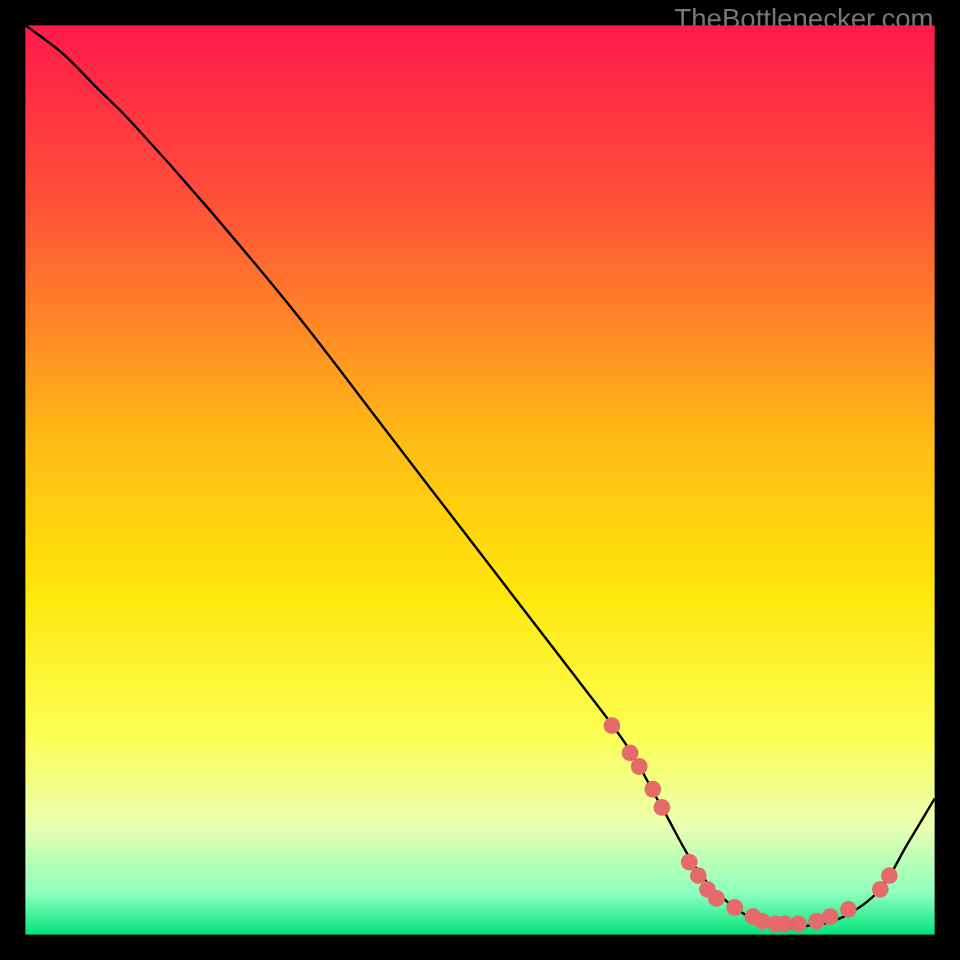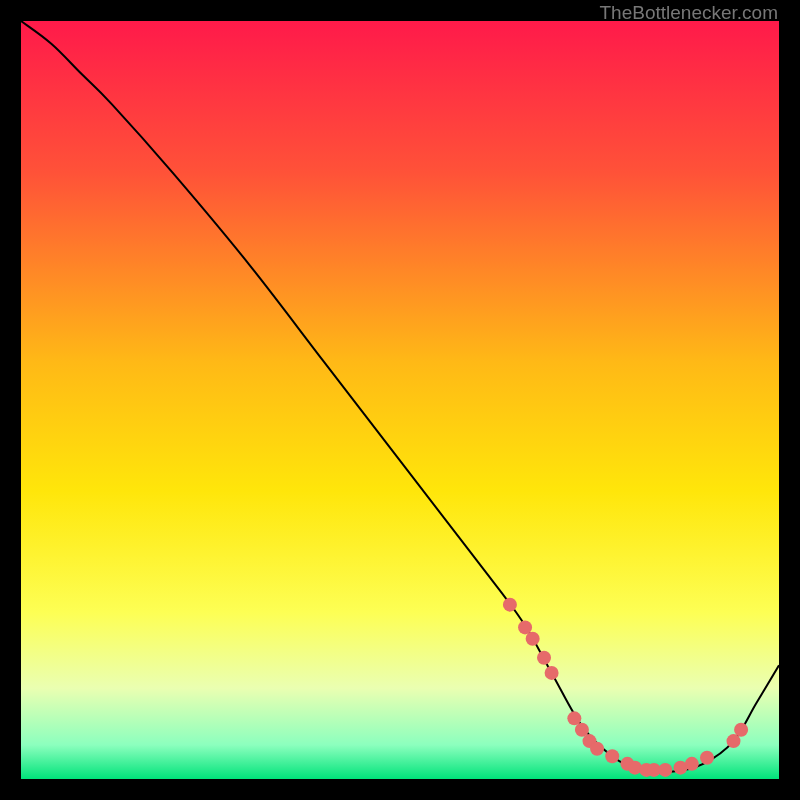--- a/index.html
+++ b/index.html
@@ -17,21 +17,21 @@
     top: 21px;
     width: 758px;
     height: 758px;
     box-sizing: border-box;
   }
   .watermark {
     position: absolute;
     right: 22px;
     top: 2px;
     color: #777;
-    font-size: 19px;
+    font-size: 23px;
     font-family: Arial, Helvetica, sans-serif;
   }
   svg {
     display: block;
   }
 </style>
 </head>
 <body>
 
 <div class="watermark">TheBottlenecker.com</div>

